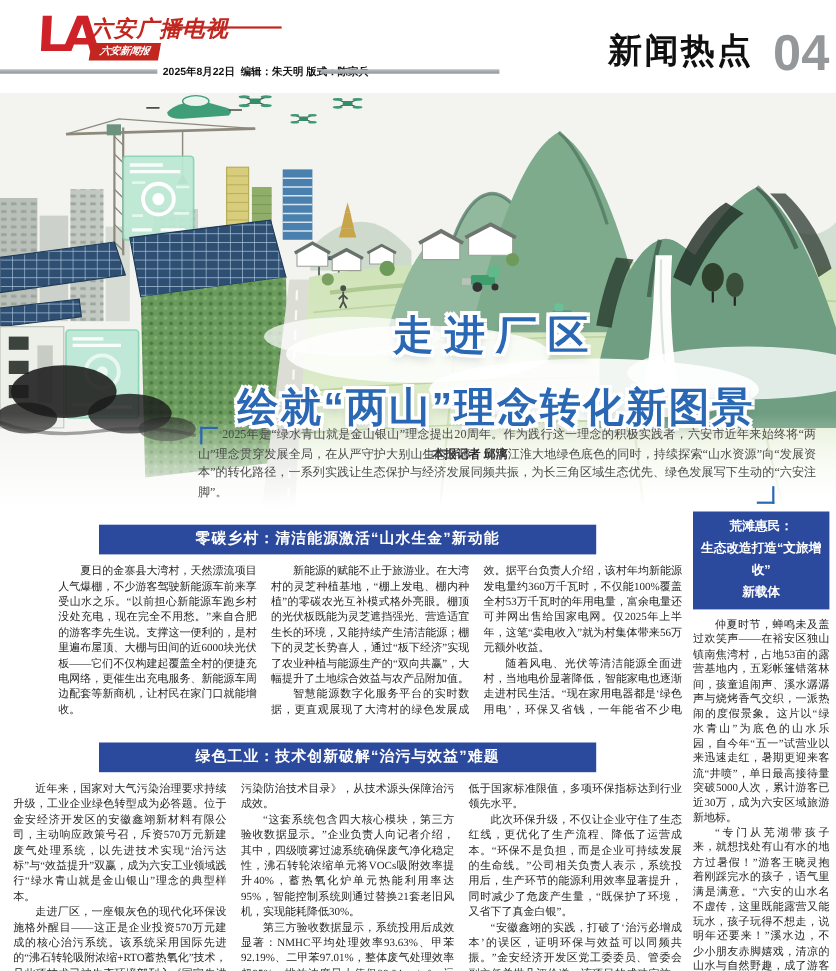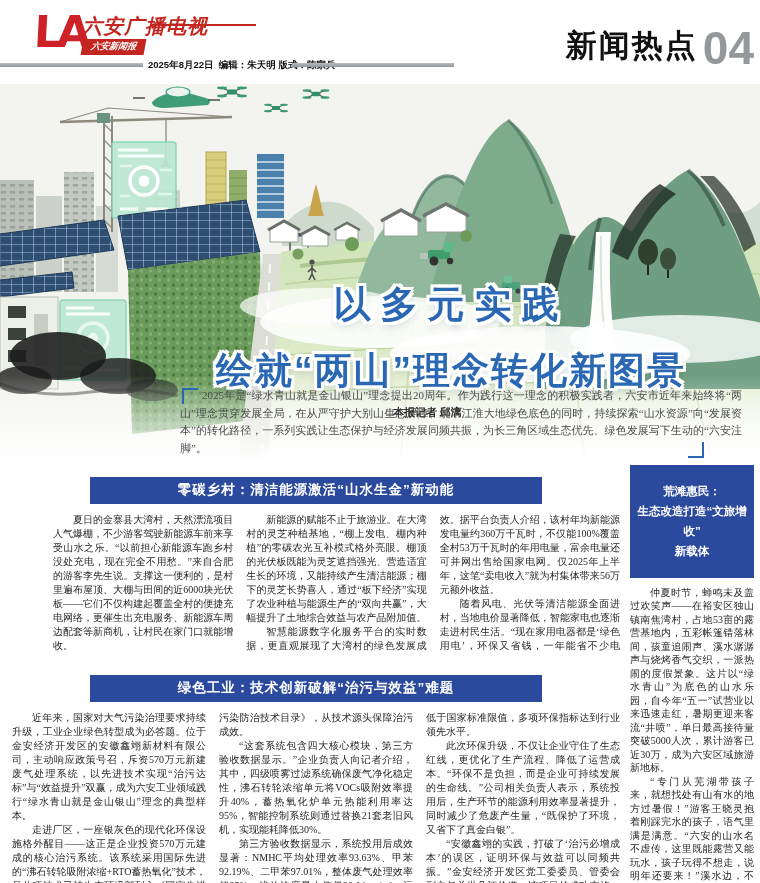--- a/index.html
+++ b/index.html
@@ -37,21 +37,21 @@
     font-family:"Liberation Sans",sans-serif; font-weight:700; font-size:9.5px;
     color:#111; white-space:nowrap;
   }
   .page-label { position:absolute; right:6px; top:30px; display:flex; align-items:flex-start; }
   .label-cn {
     font-family:"Liberation Sans",sans-serif; font-weight:900; font-size:31px;
     color:#101010; letter-spacing:2px; line-height:1;
   }
   .label-num {
     font-family:"Liberation Sans",sans-serif; font-weight:900; font-size:46px;
-    color:#95989a; line-height:.82; margin-left:5px;
+    color:#95989a; line-height:.82; margin-left:18px;
   }
   
   .hero { position:relative; height:378px; overflow:hidden; }
   .hero svg { position:absolute; left:0; top:0; }
   .headline {
     position:absolute; left:150px; right:8px; top:196px; text-align:center;
     font-family:"Liberation Sans",sans-serif; font-weight:900; color:#2a68b4;
   }
   .hl1, .hl2 {
     text-shadow:-3px -3px 0 #fff, 3px -3px 0 #fff, -3px 3px 0 #fff, 3px 3px 0 #fff,
@@ -89,21 +89,21 @@
   .cols { column-count:3; column-gap:13px; overflow:hidden; }
   .cols-s1 { height:150px; margin-bottom:11px;margin-left:41px; }
   .cols-s2 { height:188px; }
   .cols p, .side-body p {
     font-size:10px; line-height:14px; text-align:justify; text-indent:2em;
     color:#262626; margin:0;
   }
   .side-title {
     background:#2b4a9e; color:#fff; text-align:center;
     font-family:"Liberation Sans",sans-serif; font-weight:700; font-size:11.5px;
-    line-height:1.75; padding:16px 2px; margin-bottom:8px;
+    line-height:1.75; padding:4px 2px; margin-bottom:8px;
   }
   .side-body { height:330px; overflow:hidden; }
   .side-body p { line-height:13.5px; }
 </style>
 </head>
 <body>
 
 <div class="page">
 
   <header class="masthead">
@@ -336,21 +336,21 @@
         <ellipse cx="118" cy="292" rx="38" ry="18" opacity=".82"></ellipse>
         <ellipse cx="24" cy="296" rx="28" ry="14" opacity=".8"></ellipse>
         <ellipse cx="152" cy="306" rx="26" ry="11" opacity=".6"></ellipse>
         <path d="M0,300 Q40,315 90,308 Q140,302 178,312" stroke="#1b1b1b" stroke-width="3" fill="none" opacity=".5"></path>
       </g>
 
       <rect y="292" width="760" height="86" fill="url(#bottomFade)"></rect>
     </svg>
 
     <div class="headline">
-      <div class="hl1">以多元实践</div>
+      <div class="hl1">走进厂区</div>
       <div class="hl2">绘就“两山”理念转化新图景</div>
       <div class="byline">□本报记者 邱漓</div>
     </div>
 
     <div class="lead">2025年是“绿水青山就是金山银山”理念提出20周年。作为践行这一理念的积极实践者，六安市近年来始终将“两山”理念贯穿发展全局，在从严守护大别山生态屏障、筑牢江淮大地绿色底色的同时，持续探索“山水资源”向“发展资本”的转化路径，一系列实践让生态保护与经济发展同频共振，为长三角区域生态优先、绿色发展写下生动的“六安注脚”。</div>
   </div>
 
   <main class="content">
     <div class="left-zone">
       <section>

